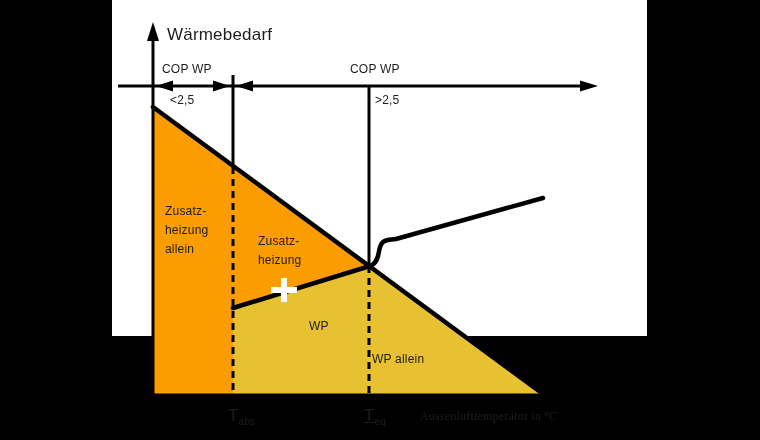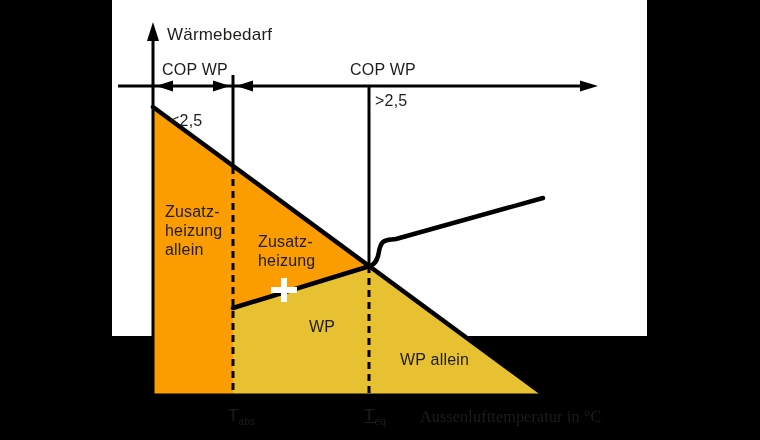--- a/index.html
+++ b/index.html
@@ -5,21 +5,21 @@
   html,body{margin:0;padding:0;background:#000;}
   .stage{
     position:relative;width:760px;height:440px;background:#000;overflow:hidden;
     font-family:"Liberation Sans", sans-serif;
   }
   .content{
     position:absolute;left:112px;top:0;width:535px;height:336px;background:#fff;
   }
   .content svg{position:absolute;left:0;top:0;}
   .lbl{
-    position:absolute;color:#1d1d1b;font-size:16px;line-height:19px;
+    position:absolute;color:#1d1d1b;font-size:12px;line-height:19px;
     white-space:nowrap;letter-spacing:0.2px;
   }
   .lbl.big{font-size:17px;}
   .tlabel{font-size:17px;}
   .sub{font-size:10px;position:relative;top:4px;letter-spacing:0;}
 </style>
 </head>
 <body>
 
 <div class="stage">
@@ -62,39 +62,39 @@
 
       <g fill="#ffffff">
         <rect x="169" y="278" width="6" height="24"></rect>
         <rect x="159" y="287" width="26" height="6"></rect>
       </g>
     </svg>
 
     <div class="lbl big" style="left:55px;top:25px;">Wärmebedarf</div>
 
     <div class="lbl" style="left:50px;top:60px;">COP WP</div>
-    <div class="lbl" style="left:58px;top:91px;margin-top:20px;">&lt;2,5</div>
+    <div class="lbl" style="left:58px;top:91px;">&lt;2,5</div>
 
     <div class="lbl" style="left:238px;top:60px;">COP WP</div>
     <div class="lbl" style="left:263px;top:91px;">&gt;2,5</div>
 
     <div class="lbl" style="left:53px;top:202px;">
       <div>Zusatz-</div>
       <div>heizung</div>
       <div>allein</div>
     </div>
 
     <div class="lbl" style="left:146px;top:232px;">
       <div>Zusatz-</div>
       <div>heizung</div>
     </div>
 
     <div class="lbl" style="left:161px;top:317px;margin-left:36px;">WP</div>
 
-    <div class="lbl" style="left:288px;top:350px;">WP allein</div>
+    <div class="lbl" style="left:260px;top:350px;">WP allein</div>
 
 
     <div class="lbl tlabel" style="left:116px;top:406px;">
       <span>T</span><span class="sub">abs</span>
     </div>
 
     <div class="lbl tlabel" style="left:252px;top:406px;text-decoration:underline;">
       <span>T</span><span class="sub">eq</span>
     </div>
 

